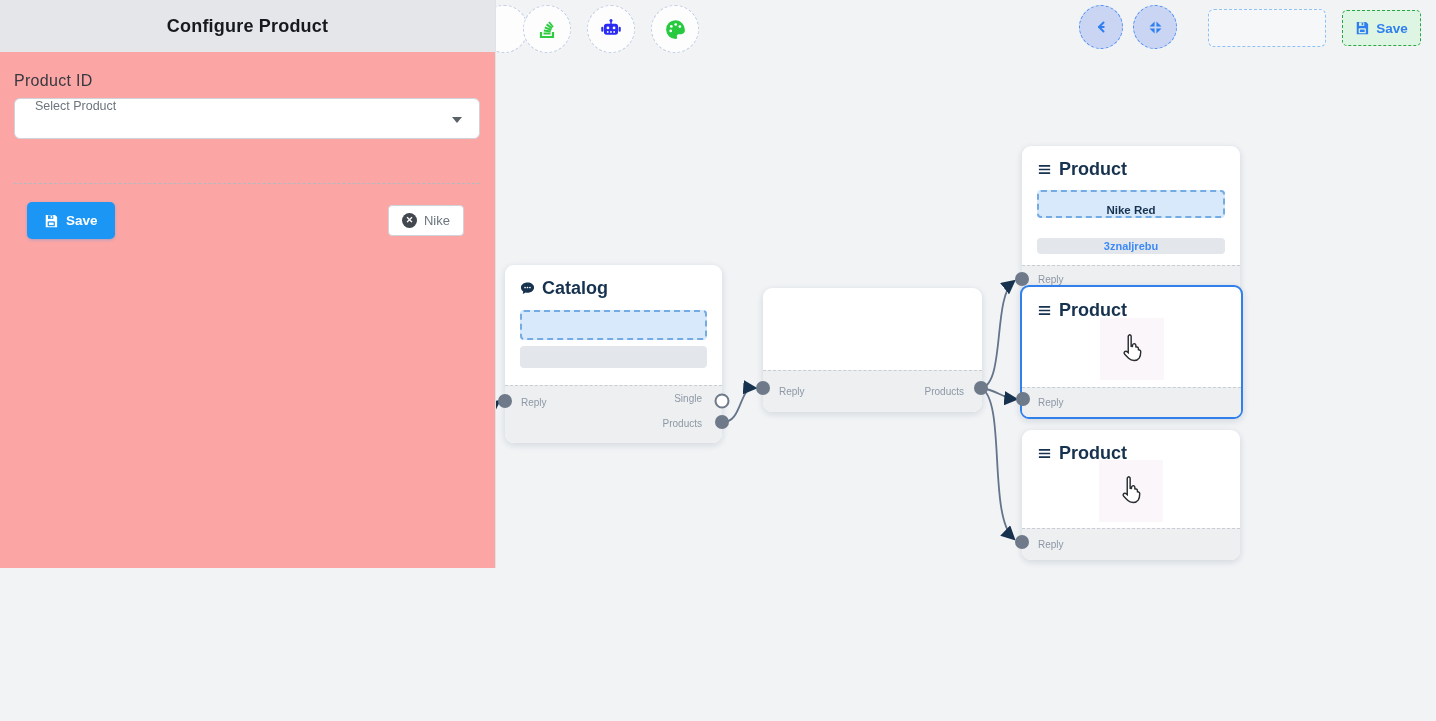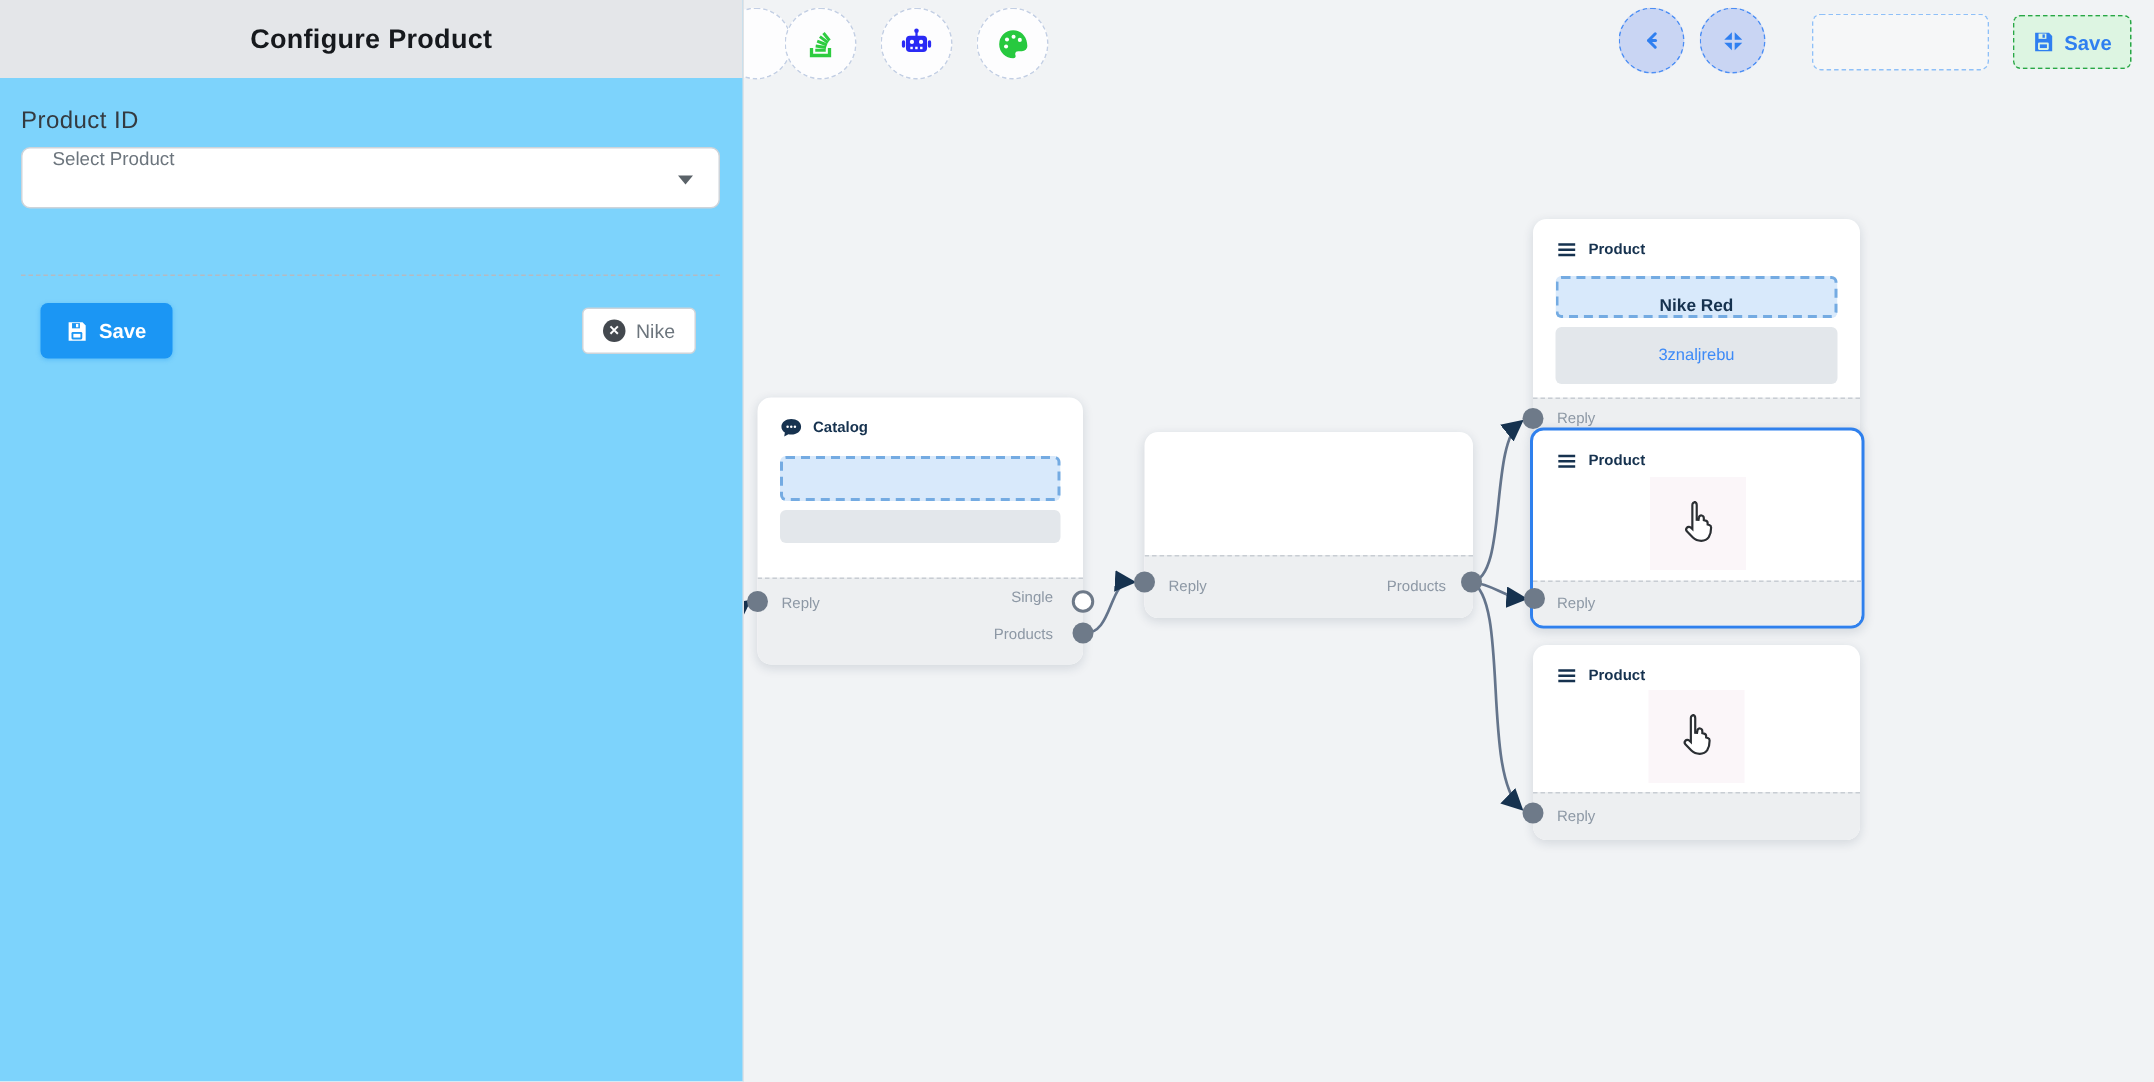--- a/index.html
+++ b/index.html
@@ -1,20 +1,20 @@
 <!DOCTYPE html>
 <html><head>
 <meta charset="utf-8">
 <style>
   * { margin:0; padding:0; box-sizing:border-box; }
   html,body { width:1436px; height:721px; overflow:hidden; font-family:"Liberation Sans", sans-serif; background:#f1f3f5; }
   .app { display:flex; width:1436px; height:721px; }
 
   
-  .panel { width:496px; height:721px; background:#7dd3fc; border-right:1px solid #e0e2e5; flex:0 0 496px; position:relative; z-index:5; }
+  .panel { width:496px; height:568px; background:#fca5a5; border-right:1px solid #e0e2e5; flex:0 0 496px; position:relative; z-index:5; }
   .panel-header { height:52px; background:#e4e6e9; display:flex; align-items:center; justify-content:center; }
   .panel-title { font-size:18px; font-weight:bold; color:#16191d; letter-spacing:.2px; }
   .panel-body { padding:20px 15px 0 14px; }
   .field-label { font-size:16px; color:#343a40; margin-bottom:8px; letter-spacing:.3px; }
   .select-box { position:relative; height:41px; border:1px solid #ced4da; border-radius:6px; background:#fff; display:flex; align-items:flex-start; padding:0 34px 0 20px; cursor:pointer; }
   .select-placeholder { font-size:12.5px; color:#6c757d; }
   .select-caret { position:absolute; right:17px; top:50%; margin-top:-2px; width:0; height:0; border-left:5px solid transparent; border-right:5px solid transparent; border-top:6px solid #5a6268; }
   .panel-divider { border:none; border-top:1.5px dashed #b4bac1; margin:44px 0 0 0; }
   .panel-actions { display:flex; justify-content:space-between; align-items:center; margin-top:18px; padding:0 16px 0 13px; }
   .btn-save-primary { display:flex; align-items:center; gap:8px; background:#1b96f4; color:#fff; border:none; border-radius:5px; padding:11px 17px; font-size:13.5px; font-weight:bold; cursor:pointer; box-shadow:0 1px 3px rgba(27,150,244,.35); }
@@ -29,21 +29,21 @@
 
   
   .ctrl-circle { position:absolute; top:5px; width:44px; height:44px; border-radius:50%; background:#c9d5f3; border:1.6px dashed #4b8ef5; display:flex; align-items:center; justify-content:center; cursor:pointer; }
   .ghost-btn { position:absolute; top:9px; width:118px; height:38px; border:1.6px dashed #8fc0f8; border-radius:6px; background:rgba(255,255,255,.35); cursor:pointer; }
   .btn-save-canvas { position:absolute; top:10px; width:79px; height:36px; background:#ddf5e2; border:1.8px dashed #28a745; border-radius:5px; display:flex; align-items:center; justify-content:center; gap:7px; color:#2f7ff0; font-size:13.5px; font-weight:bold; cursor:pointer; }
 
   
   .node { position:absolute; background:#fff; border-radius:9px; box-shadow:0 2px 7px rgba(22,42,70,.14); overflow:hidden; cursor:grab; }
   .node.selected { border:2px solid #2f80ed; }
   .node-body { padding:13px 15px 0 15px; }
-  .node-title { display:flex; align-items:center; gap:7px; font-size:10px; font-weight:bold; color:#16324f; }
+  .node-title { display:flex; align-items:center; gap:7px; font-size:18px; font-weight:bold; color:#16324f; }
   .node-footer { position:absolute; bottom:0; left:0; right:0; background:#edeff1; border-top:1px dashed #c8cdd3; font-size:10px; color:#8d98a5; }
   .f-label { position:absolute; }
   .footer-flex { display:flex; align-items:center; justify-content:space-between; height:100%; padding:0 18px 0 16px; }
   .chip-dashed { background:#d8e9fb; border:2px dashed #74abe2; border-radius:4px; display:flex; align-items:flex-end; justify-content:center; }
   .chip-gray { background:#e3e7eb; border-radius:4px; display:flex; align-items:center; justify-content:center; }
   .chip-text-blue { color:#3d8af7; font-size:11px; }
   .chip-text-dark { color:#16324f; font-size:11.5px; font-weight:bold; }
   .cursor-box { position:absolute; width:64px; height:62px; background:#fbf6f9; display:flex; align-items:center; justify-content:center; }
 
   
@@ -199,21 +199,21 @@
           <span style="display:inline-flex;">
             <svg width="15" height="15" viewBox="0 0 16 16" stroke="#16324f" stroke-width="1.8">
                 <path d="M2 4.2h12M2 8h12M2 11.8h12"></path>
               </svg>
           </span>
           <span>Product</span>
         </div>
         <div class="chip-dashed" style="margin-top:10px; height:28px;">
           <span class="chip-text-dark">Nike Red</span>
         </div>
-        <div class="chip-gray" style="margin-top:6px; height:38px;">
+        <div class="chip-gray" style="margin-top:20px; height:16px;font-weight:bold;">
           <span class="chip-text-blue">3znaljrebu</span>
         </div>
       </div>
       <div class="node-footer" style="height:27px;">
         <div class="footer-flex">
           <span>Reply</span>
         </div>
       </div>
     </div>
 

